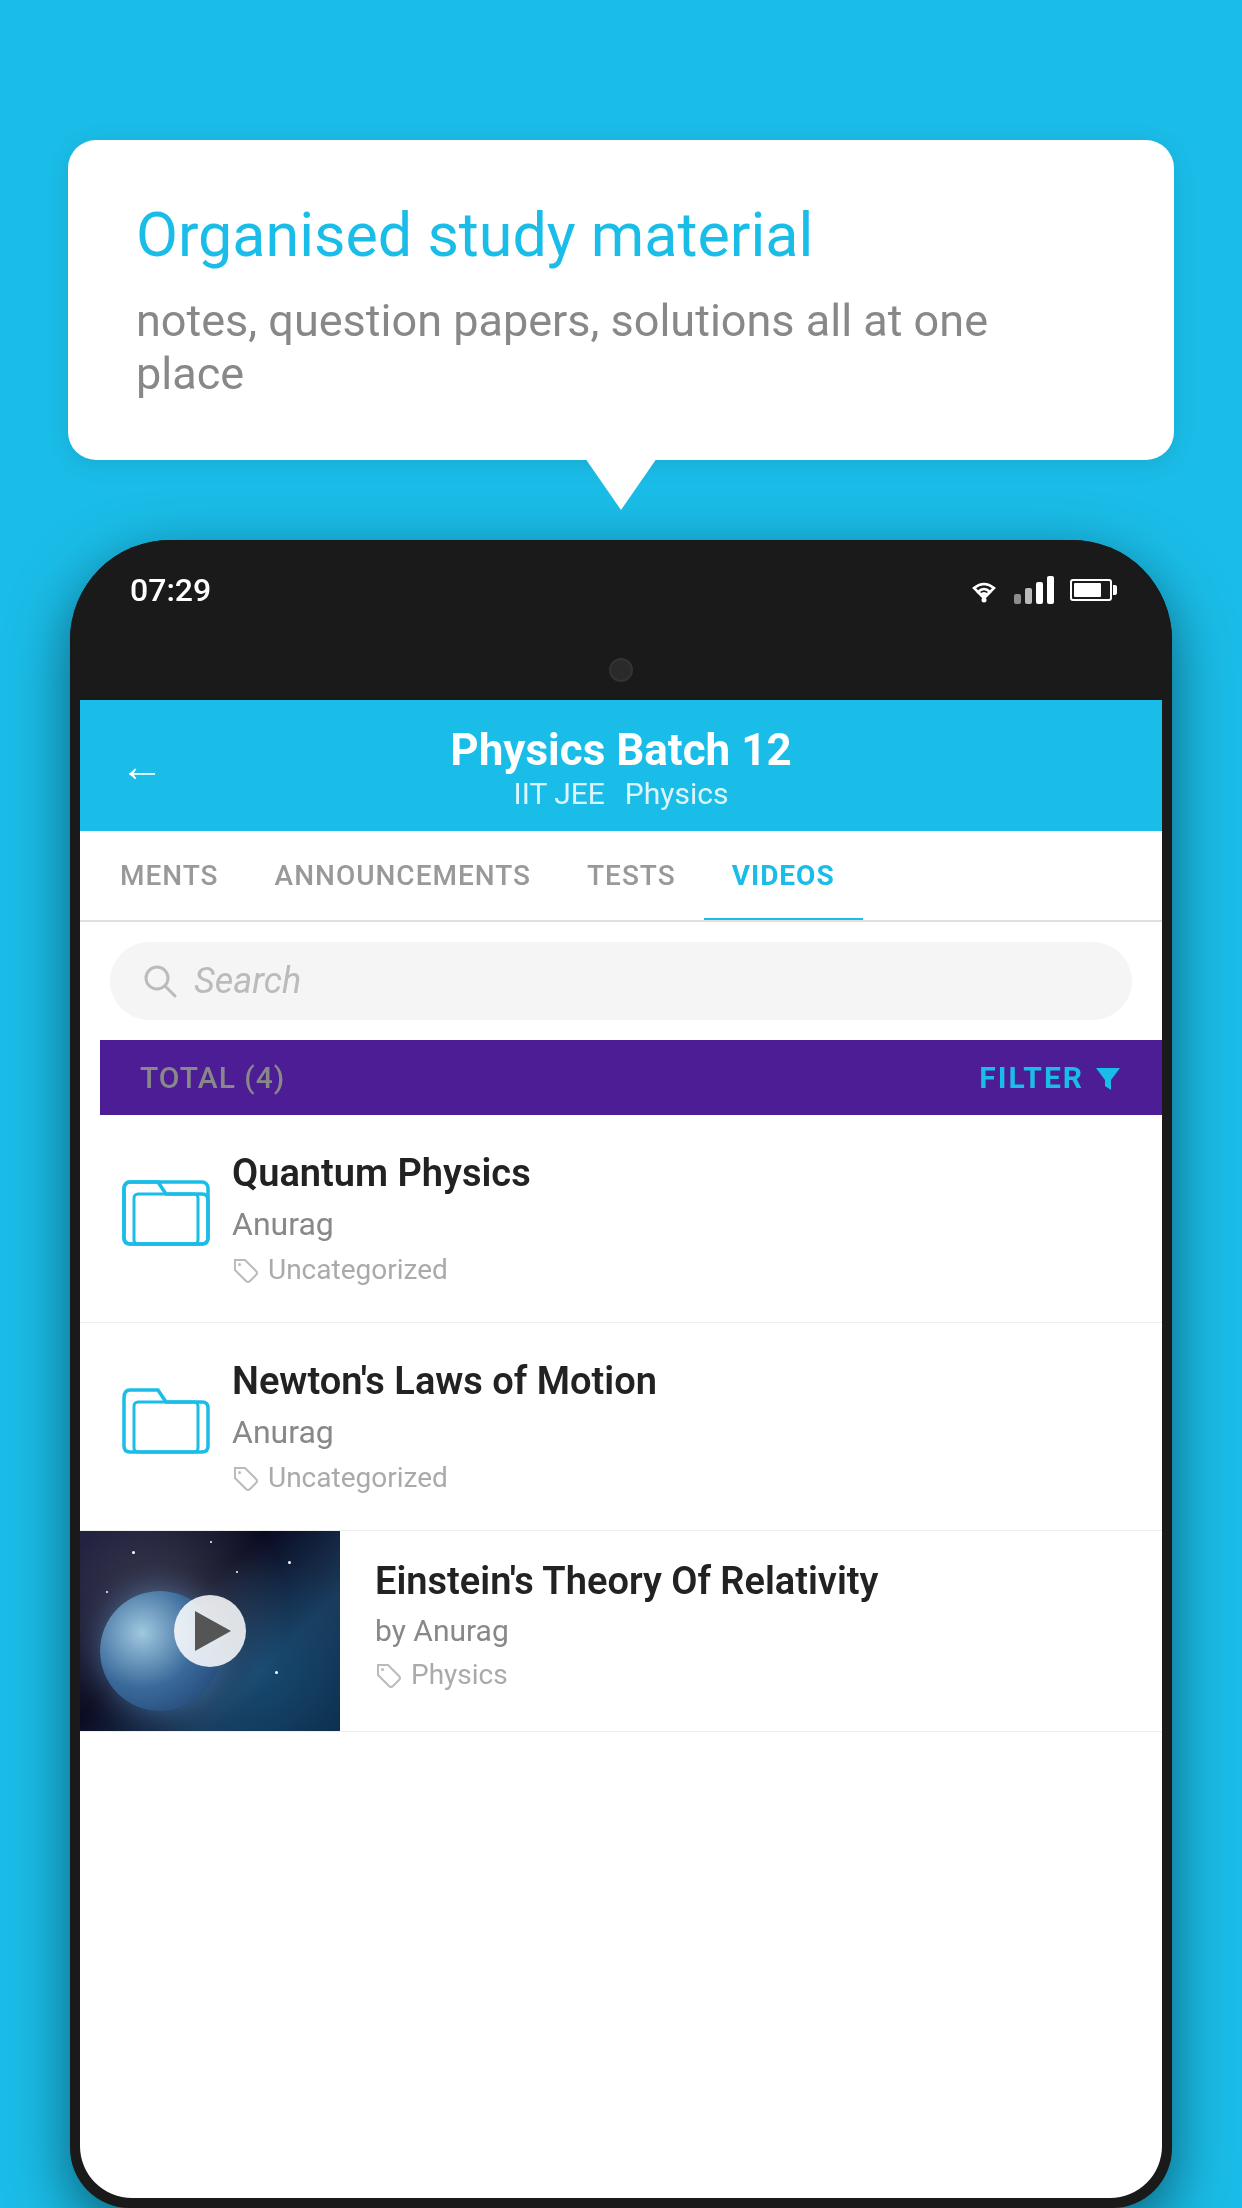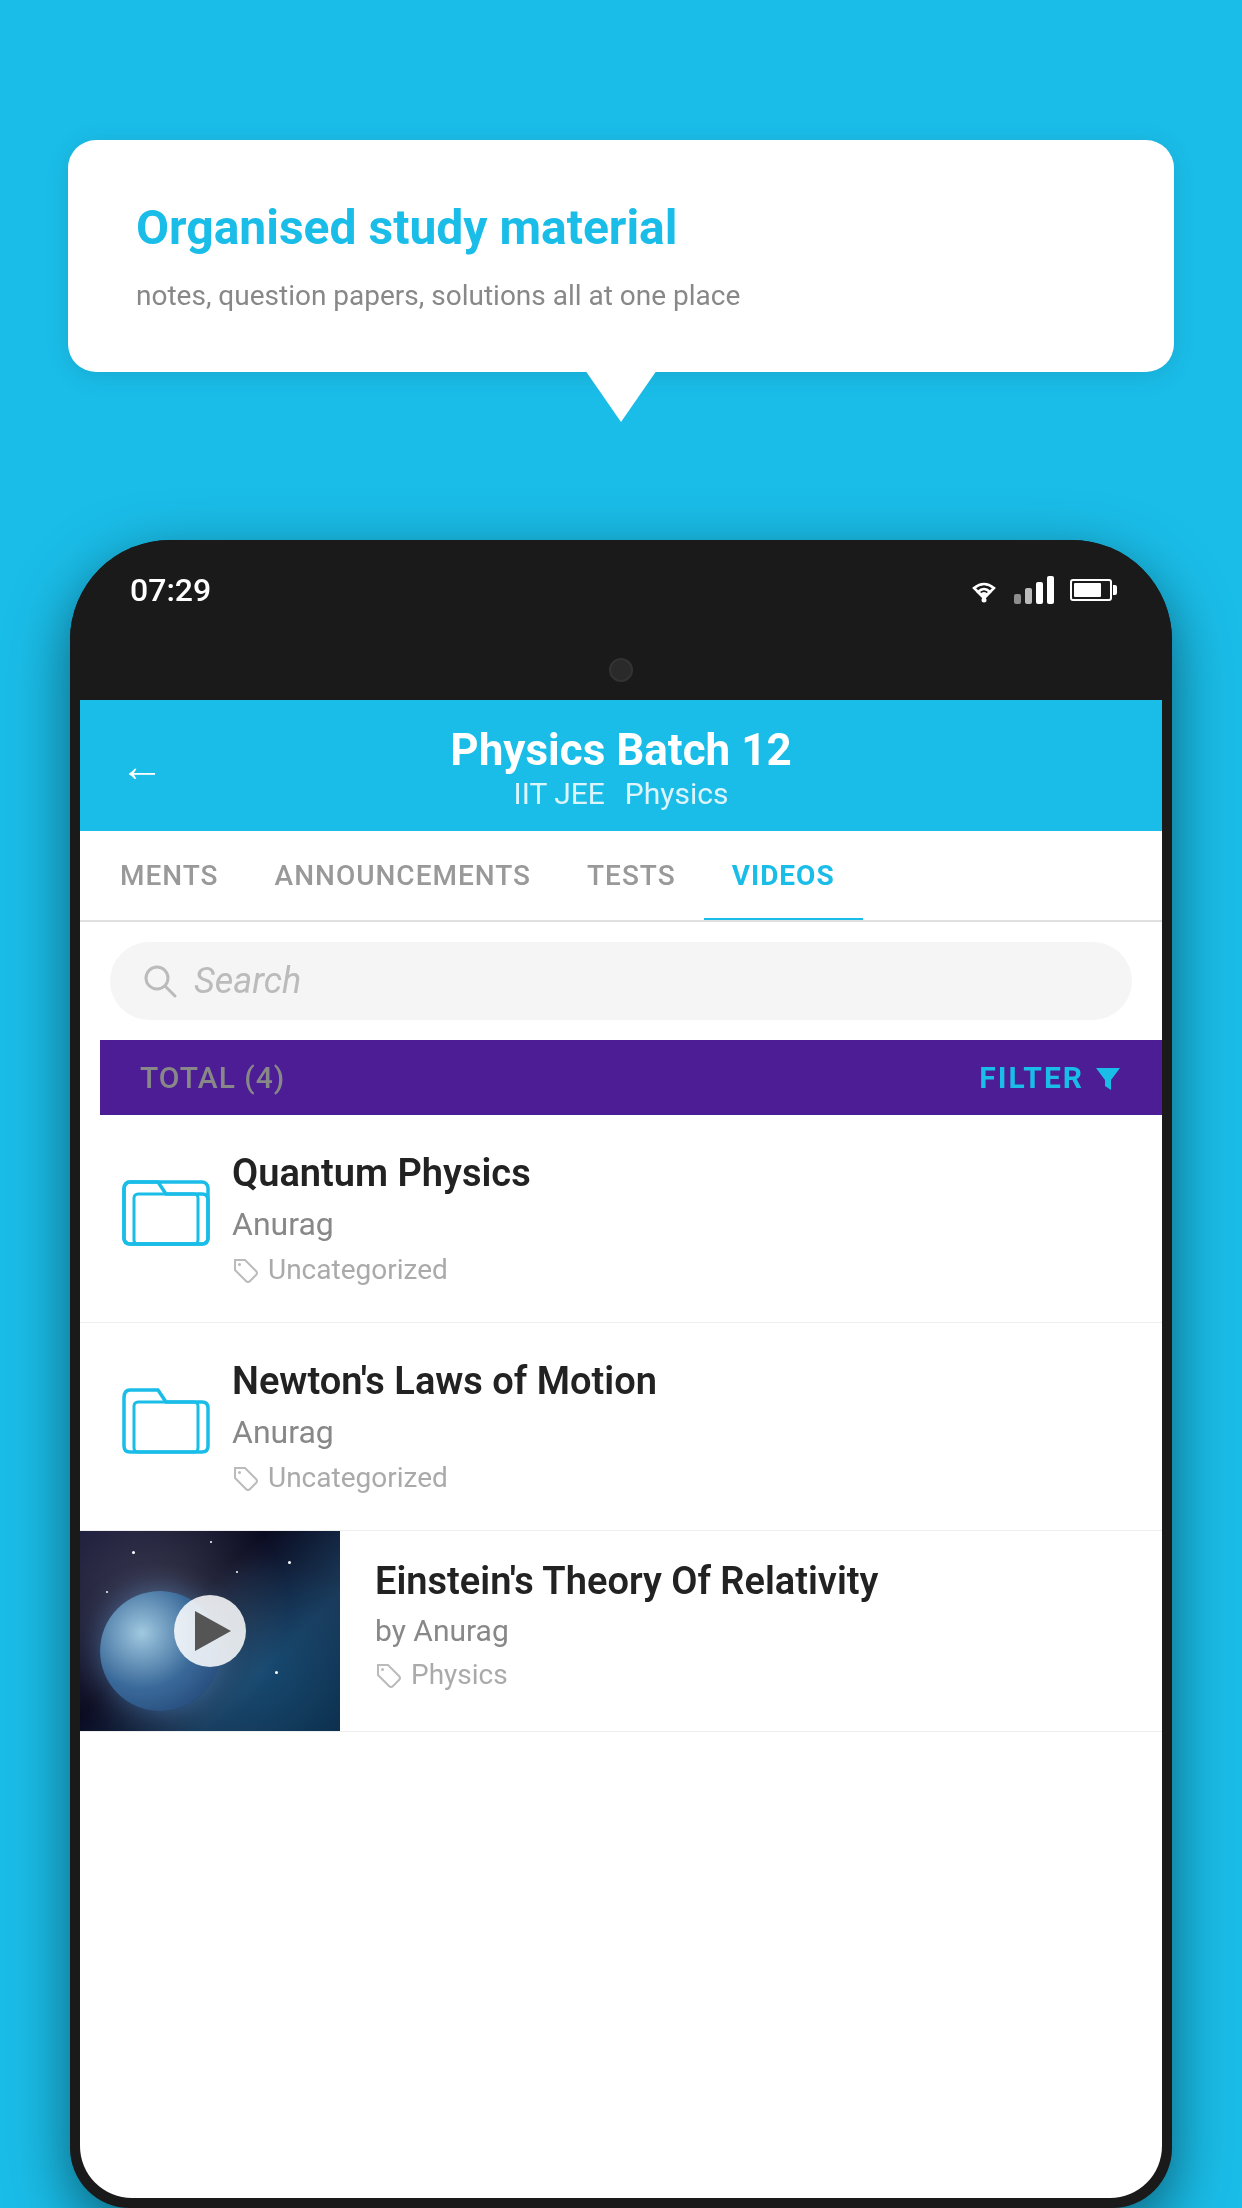--- a/index.html
+++ b/index.html
@@ -27,29 +27,29 @@
     .speech-bubble {
       background: white;
       border-radius: 28px;
       padding: 60px 68px;
       width: 100%;
       box-shadow: 0 4px 24px rgba(0,0,0,0.1);
     }
 
     .speech-bubble-title {
       color: #1abde8;
-      font-size: 48px;
-      font-weight: 700;
+      font-size: 61px;
+      font-weight: 400;
       line-height: 1.15;
       margin-bottom: 24px;
     }
 
     .speech-bubble-subtitle {
       color: #888;
-      font-size: 28px;
+      font-size: 45px;
       font-weight: 400;
     }
 
     .bubble-arrow {
       width: 0;
       height: 0;
       border-left: 36px solid transparent;
       border-right: 36px solid transparent;
       border-top: 52px solid white;
       margin-top: -2px;

